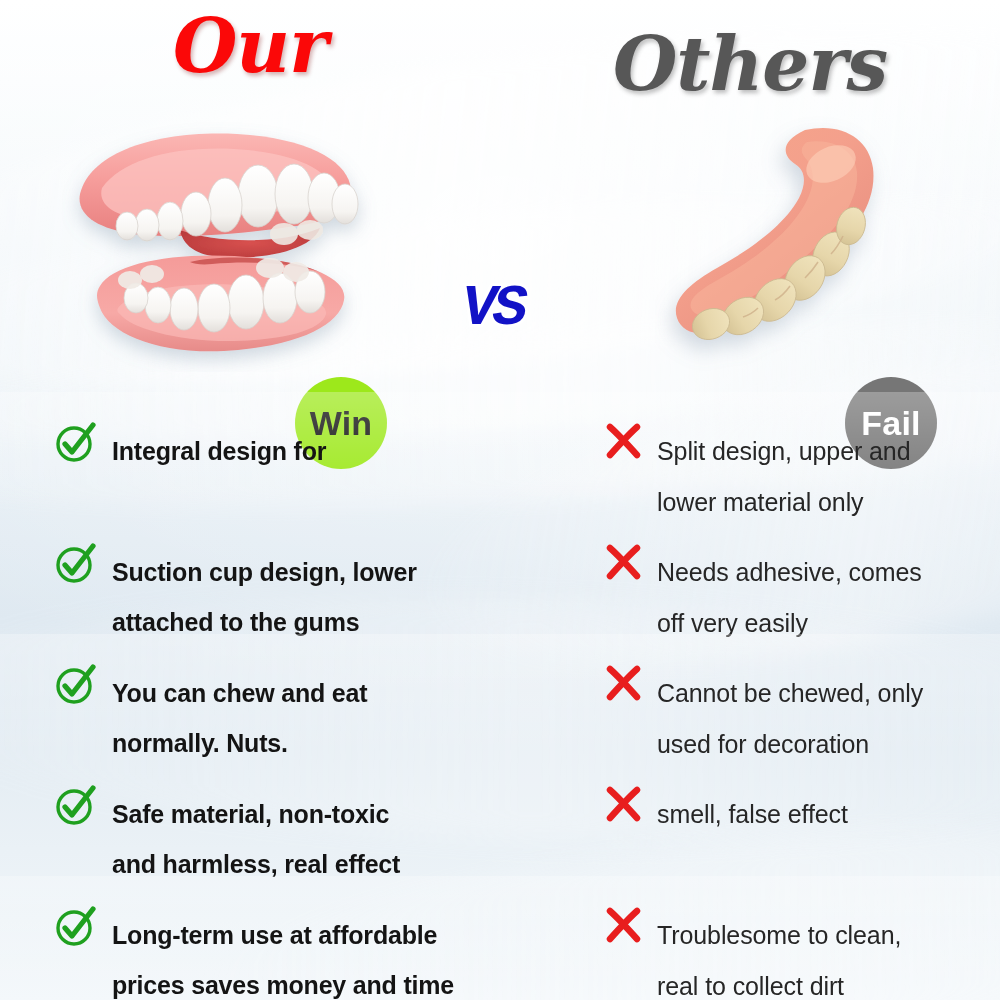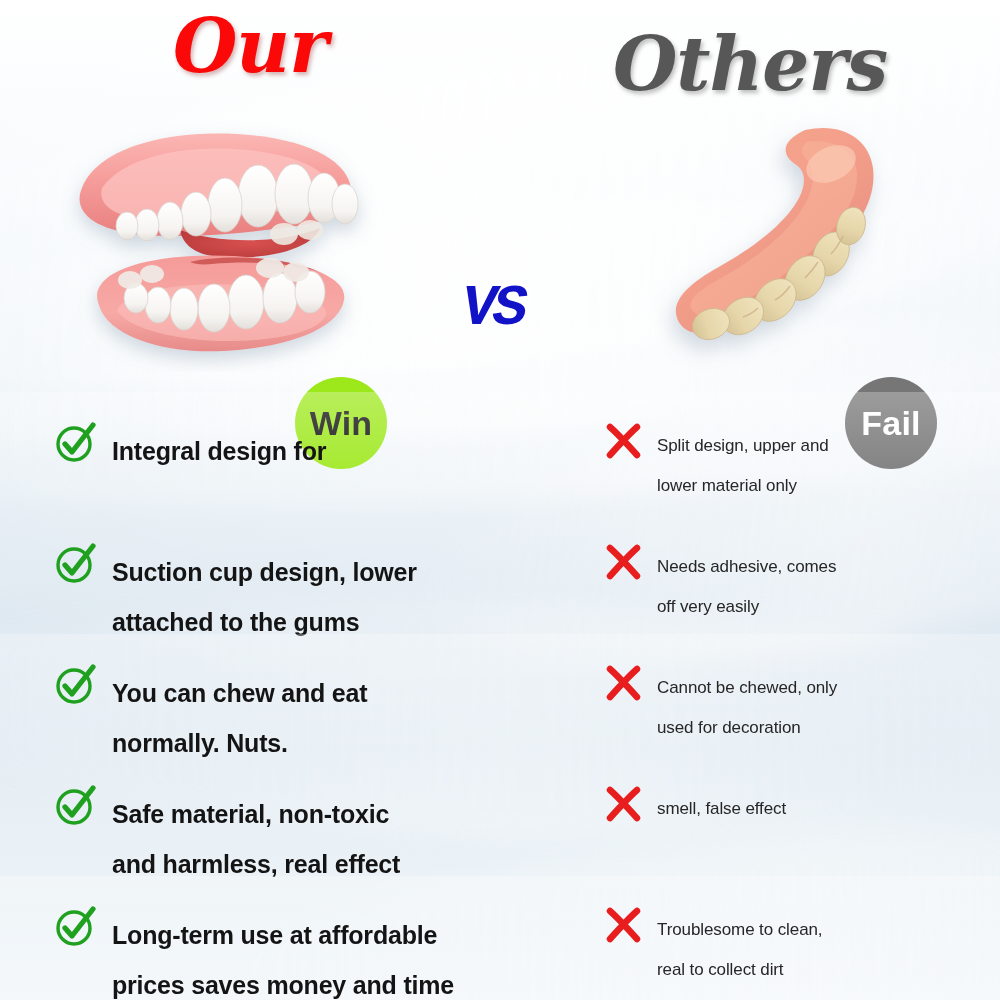--- a/index.html
+++ b/index.html
@@ -80,21 +80,21 @@
   }
   .row.band{background:linear-gradient(180deg,rgba(255,255,255,.28) 0%,rgba(255,255,255,0) 100%);}
   .cell{display:flex;align-items:flex-start;height:100%;box-sizing:border-box;}
   .cell-left{width:585px;padding-left:52px;padding-top:26px;}
   .cell-right{width:415px;padding-left:18px;padding-top:26px;}
   .ico{flex:0 0 auto;width:46px;height:46px;margin-top:1px;}
   .ico svg{display:block;width:46px;height:46px;}
   .txt{margin-left:14px;}
   .txt .ln{display:block;white-space:nowrap;margin-top:17px;}
   .pro .txt{font-size:25px;font-weight:bold;color:#141414;line-height:1.32;letter-spacing:-.2px;}
-  .con .txt{font-size:17px;font-weight:normal;color:#262626;line-height:1.35;letter-spacing:-.1px;}
+  .con .txt{font-size:25px;font-weight:normal;color:#262626;line-height:1.35;letter-spacing:-.1px;}
   .con .ico{width:40px;height:40px;margin-top:3px;}
   .con .ico svg{width:40px;height:40px;}
 </style>
 </head>
 <body>
 
 <div class="poster">
 
   <div class="swoosh sw1"></div>
   <div class="swoosh sw2"></div>

